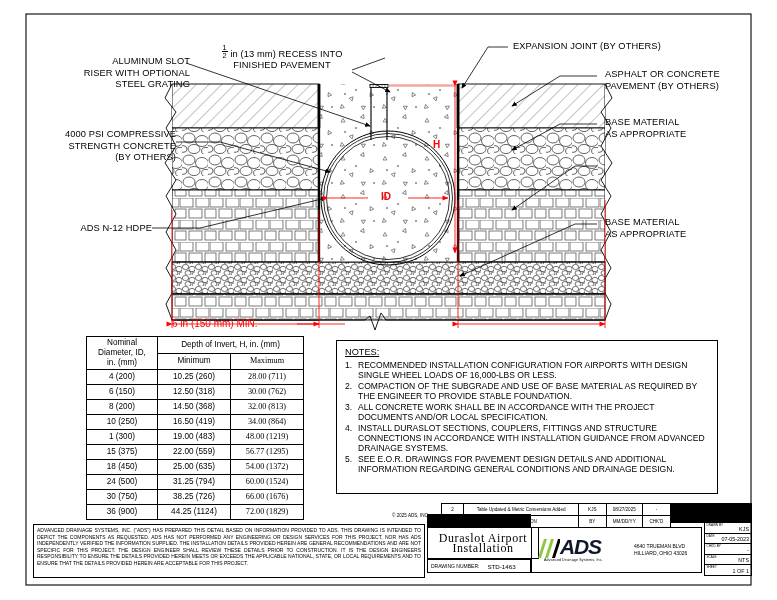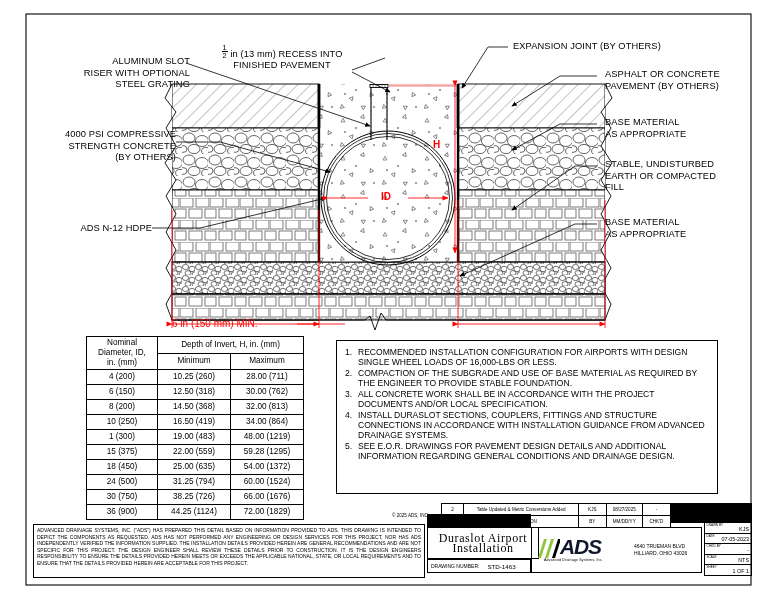--- a/index.html
+++ b/index.html
@@ -67,21 +67,21 @@
     border: 0.8px solid #000;
     text-align: center;
     padding: 1px 3px;
     font-weight: normal;
     line-height: 10px;
   }
   #spec-table th { font-size: 8.2px; }
   #spec-table td { height: 12px; }
   #spec-table .c0 { width: 64px; }
   #spec-table .c1 { width: 66px; }
-  #spec-table .c2 { width: 66px; }
+  #spec-table .c2 { width: 66px; font-family: Liberation Serif, serif; }
 
   
   #notes-box {
     position: absolute;
     left: 336px; top: 340px;
     width: 382px; height: 154px;
     border: 0.9px solid #000;
     background: #fff;
     box-sizing: border-box;
     padding: 6px 8px 4px 8px;
@@ -412,23 +412,20 @@
 FINISHED PAVEMENT</span></div>
 
   <div class="callout ta-l" style="left:513px; top:41px; width:250px;">EXPANSION JOINT (BY OTHERS)</div>
 
   <div class="callout ta-l" style="left:605px; top:69px; width:168px;">ASPHALT OR CONCRETE
 PAVEMENT (BY OTHERS)</div>
 
   <div class="callout ta-l" style="left:605px; top:117px; width:150px;">BASE MATERIAL
 AS APPROPRIATE</div>
 
-  <div class="callout ta-l" style="left:605px; top:159px; width:156px;">STABLE, UNDISTURBED
-EARTH OR COMPACTED
-FILL</div>
 
   <div class="callout ta-l" style="left:605px; top:217px; width:150px;">BASE MATERIAL
 AS APPROPRIATE</div>
 
   <div class="callout ta-r" style="left:28px; top:129px; width:148px;">4000 PSI COMPRESSIVE
 STRENGTH CONCRETE
 (BY OTHERS)</div>
 
   <div class="callout ta-r" style="left:46px; top:223px; width:106px;">ADS N-12 HDPE</div>
 
@@ -471,21 +468,21 @@
           <td class="c2">34.00 (864)</td>
         </tr>
         <tr>
           <td class="c0">1 (300)</td>
           <td class="c1">19.00 (483)</td>
           <td class="c2">48.00 (1219)</td>
         </tr>
         <tr>
           <td class="c0">15 (375)</td>
           <td class="c1">22.00 (559)</td>
-          <td class="c2">59.28 (1295)</td>
+          <td class="c2">56.77 (1295)</td>
         </tr>
         <tr>
           <td class="c0">18 (450)</td>
           <td class="c1">25.00 (635)</td>
           <td class="c2">54.00 (1372)</td>
         </tr>
         <tr>
           <td class="c0">24 (500)</td>
           <td class="c1">31.25 (794)</td>
           <td class="c2">60.00 (1524)</td>
@@ -497,20 +494,21 @@
         </tr>
         <tr>
           <td class="c0">36 (900)</td>
           <td class="c1">44.25 (1124)</td>
           <td class="c2">72.00 (1829)</td>
         </tr>
       </tbody>
   </table>
 
   <div id="notes-box">
+    <div id="notes-title">NOTES:</div>
     <div id="notes-list">
         <div class="note-row">
           <div class="note-num">1.</div>
           <div class="note-txt">RECOMMENDED INSTALLATION CONFIGURATION FOR AIRPORTS WITH DESIGN SINGLE WHEEL LOADS OF 16,000-LBS OR LESS.</div>
         </div>
         <div class="note-row">
           <div class="note-num">2.</div>
           <div class="note-txt">COMPACTION OF THE SUBGRADE AND USE OF BASE MATERIAL AS REQUIRED BY THE ENGINEER TO PROVIDE STABLE FOUNDATION.</div>
         </div>
         <div class="note-row">

